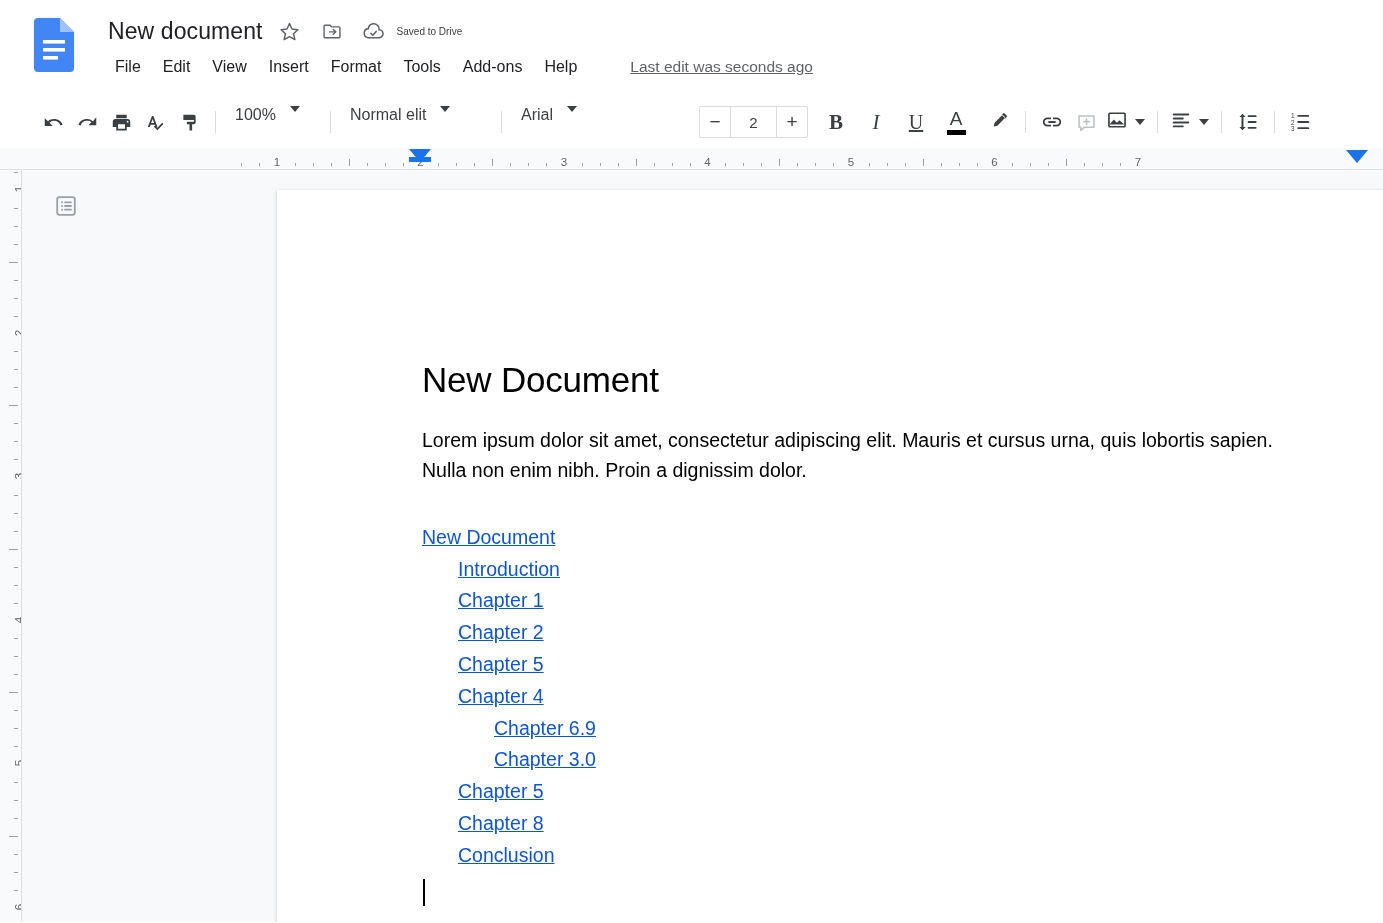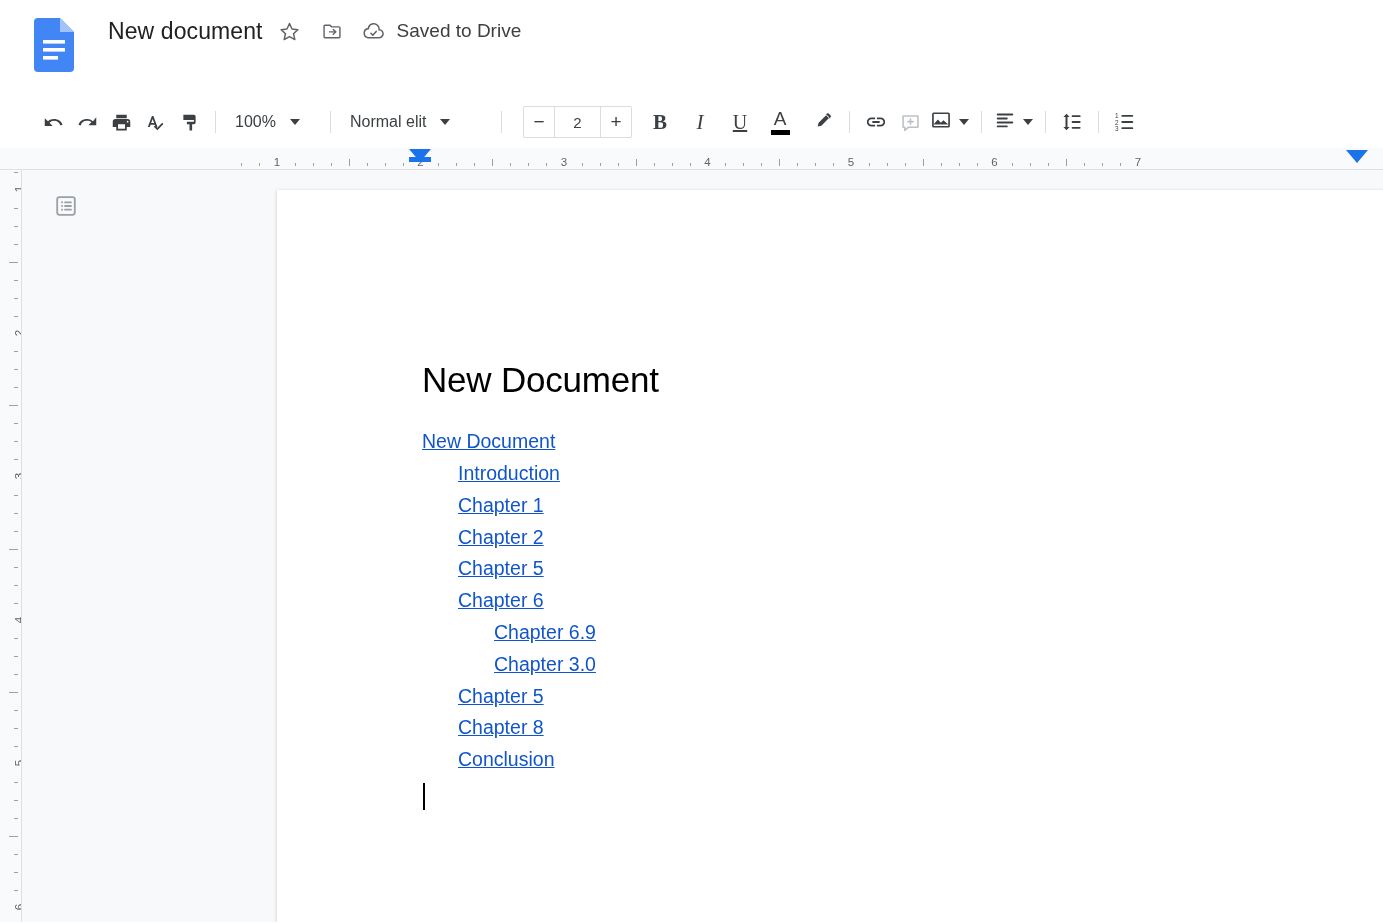--- a/index.html
+++ b/index.html
@@ -37,21 +37,21 @@
     padding: 1px 2px;
     white-space: nowrap;
   }
   .title-icon {
     width: 34px; height: 34px;
     display: flex; align-items: center; justify-content: center;
     margin-left: 8px;
     cursor: pointer;
   }
   .saved-label {
-    font-size: 19px;
+    font-size: 10px;
     color: #3c4043;
     margin-left: 6px;
     white-space: nowrap;
   }
   .menubar {
     position: absolute;
     left: 104px; top: 56px;
     display: flex;
     align-items: center;
     gap: 0px;
@@ -93,21 +93,21 @@
     color: #3c4043;
   }
   .tb-sep {
     width: 1px; height: 22px;
     background: #dadce0;
     margin: 0 9px;
     flex: 0 0 auto;
   }
   .tb-gap { width: 12px; flex: 0 0 auto; }
   .tb-dropdown {
-    display: flex; align-items: center;
+    display: flex; align-items: flex-start;
     height: 32px;
     border-radius: 4px;
     padding: 0 4px 0 10px;
     cursor: pointer;
     flex: 0 0 auto;
   }
   .tb-dropdown .lbl {
     font-size: 16px;
     color: #3c4043;
     white-space: nowrap;
@@ -356,20 +356,31 @@
     <div class="title-icon">
       <svg width="23" height="23" viewBox="0 0 24 24" fill="none" stroke="#5f6368" stroke-width="1.6">
         <path d="M6.3 18.5 h11.3 a4.2 4.2 0 0 0 0.3 -8.4 A5.6 5.6 0 0 0 6.6 9 a4.8 4.8 0 0 0 -0.3 9.5 z"></path>
         <path d="M9.3 13.8 l2 2 l3.5 -3.9" stroke-linecap="round" stroke-linejoin="round"></path>
       </svg>
     </div>
 
     <div class="saved-label">Saved to Drive</div>
   </div>
 
+  <div class="menubar">
+    <div class="menu-item">File</div>
+    <div class="menu-item">Edit</div>
+    <div class="menu-item">View</div>
+    <div class="menu-item">Insert</div>
+    <div class="menu-item">Format</div>
+    <div class="menu-item">Tools</div>
+    <div class="menu-item">Add-ons</div>
+    <div class="menu-item">Help</div>
+    <div class="last-edit">Last edit was seconds ago</div>
+  </div>
 </div>
 
 <div class="toolbar">
 
   <div class="tb-btn">
     <svg width="21" height="21" viewBox="0 0 24 24" fill="#3c4043">
       <path d="M12.5 8c-2.6 0-5 1-6.8 2.6L2 7v9h9l-3.6-3.6A7.5 7.5 0 0 1 12.5 10c3.5 0 6.4 2.3 7.4 5.4l2.4-.8C21 10.4 17.2 8 12.5 8z"></path>
     </svg>
   </div>
 
@@ -407,20 +418,24 @@
 
   <div class="tb-sep"></div>
 
   <div class="tb-dropdown style-box">
     <span class="lbl">Normal elit</span>
     <span class="caret"></span>
   </div>
 
   <div class="tb-sep"></div>
 
+  <div class="tb-dropdown font-box">
+    <span class="lbl">Arial</span>
+    <span class="caret"></span>
+  </div>
 
   <div class="tb-gap"></div>
 
   <div class="fontsize-wrap">
     <div class="fs-step">−</div>
     <div class="fs-value">2</div>
     <div class="fs-step">+</div>
   </div>
 
   <div class="tb-gap"></div>
@@ -623,28 +638,29 @@
       <circle cx="8" cy="15.7" r="1" fill="#9aa0a6" stroke="none"></circle>
       <path d="M11 8.3h6M11 12h6M11 15.7h6" stroke-linecap="round"></path>
     </svg>
   </div>
 
   <div class="page">
     <div class="doc-content">
 
       <h1 class="doc-h1">New Document</h1>
 
+      <p class="doc-para">Lorem ipsum dolor sit amet, consectetur adipiscing elit. Mauris et cursus urna, quis lobortis sapien. Nulla non enim nibh. Proin a dignissim dolor.</p>
 
       <div class="toc" id="toc">
           <span class="toc-item toc-lvl-0">New Document</span>
           <span class="toc-item toc-lvl-1">Introduction</span>
           <span class="toc-item toc-lvl-1">Chapter 1</span>
           <span class="toc-item toc-lvl-1">Chapter 2</span>
           <span class="toc-item toc-lvl-1">Chapter 5</span>
-          <span class="toc-item toc-lvl-1">Chapter 6</span>
+          <span class="toc-item toc-lvl-1">Chapter 4</span>
           <span class="toc-item toc-lvl-2">Chapter 6.9</span>
           <span class="toc-item toc-lvl-2">Chapter 3.0</span>
           <span class="toc-item toc-lvl-1">Chapter 5</span>
           <span class="toc-item toc-lvl-1">Chapter 8</span>
           <span class="toc-item toc-lvl-1">Conclusion</span>
         </div>
 
       <div class="caret-line">
         <span class="text-cursor"></span>
       </div>

